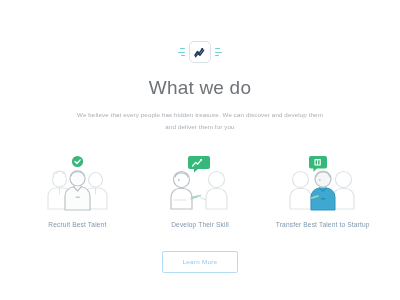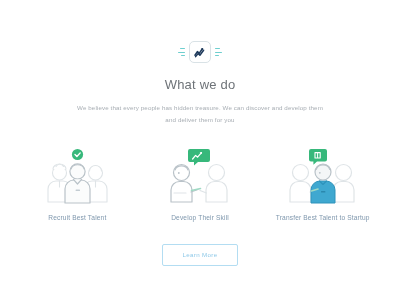--- a/index.html
+++ b/index.html
@@ -59,21 +59,21 @@
     border-radius: 5px;
     background: #ffffff;
     display: flex;
     align-items: center;
     justify-content: center;
     box-sizing: border-box;
   }
 
   .title {
     margin: 11px 0 0 0;
-    font-size: 13px;
+    font-size: 19px;
     font-weight: 400;
     letter-spacing: 0.2px;
     color: #6e7378;
     line-height: 1.2;
   }
 
   .subtitle {
     margin: 9px auto 0 auto;
     width: 248px;
     font-size: 6.2px;

